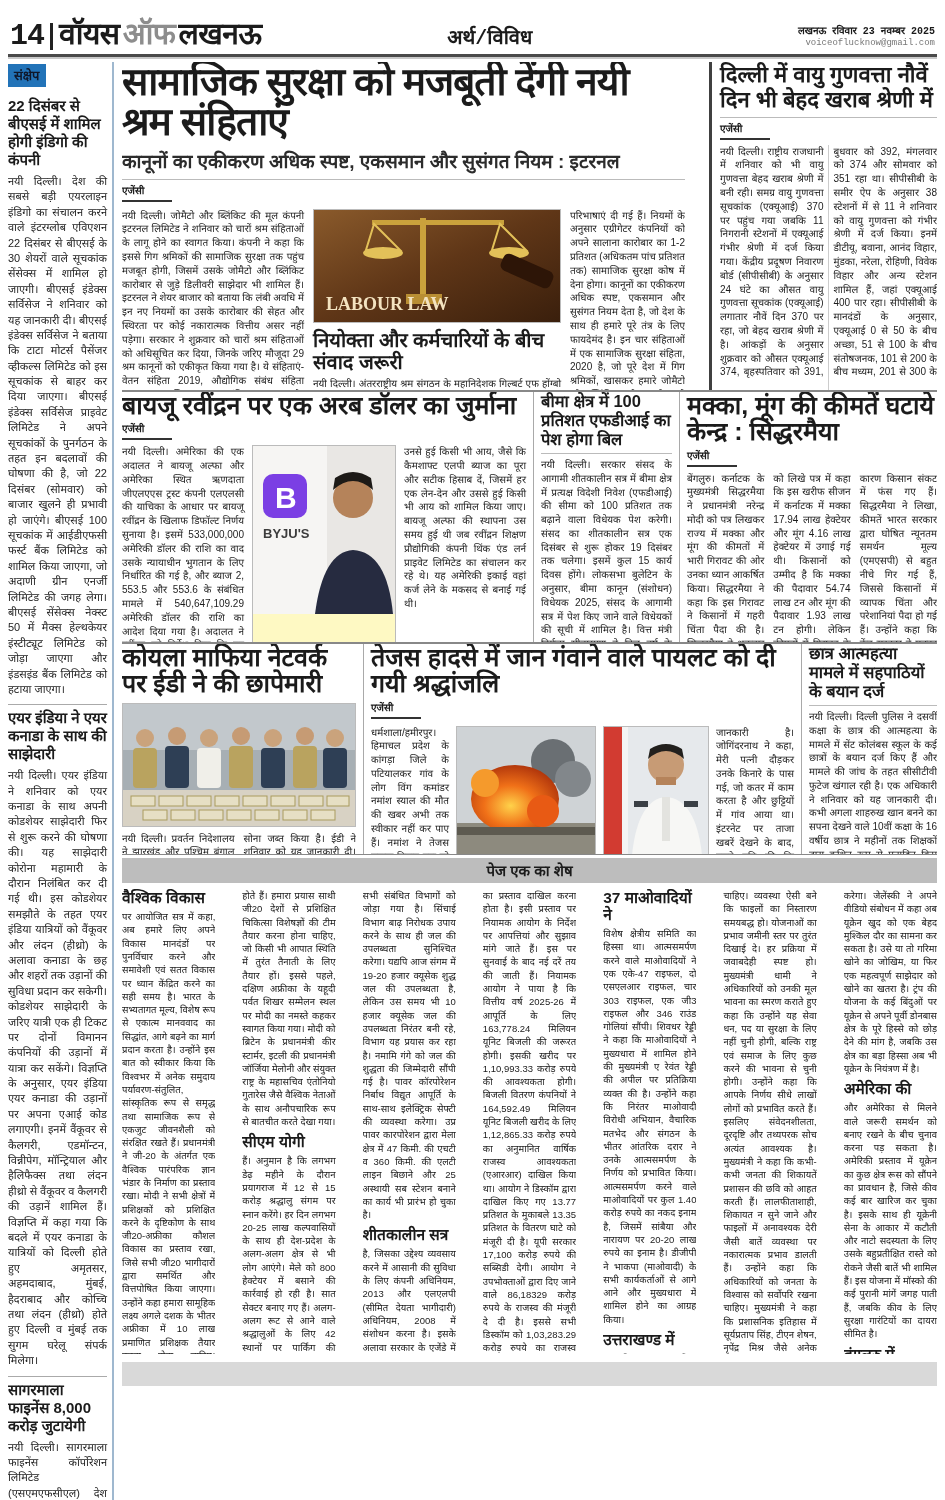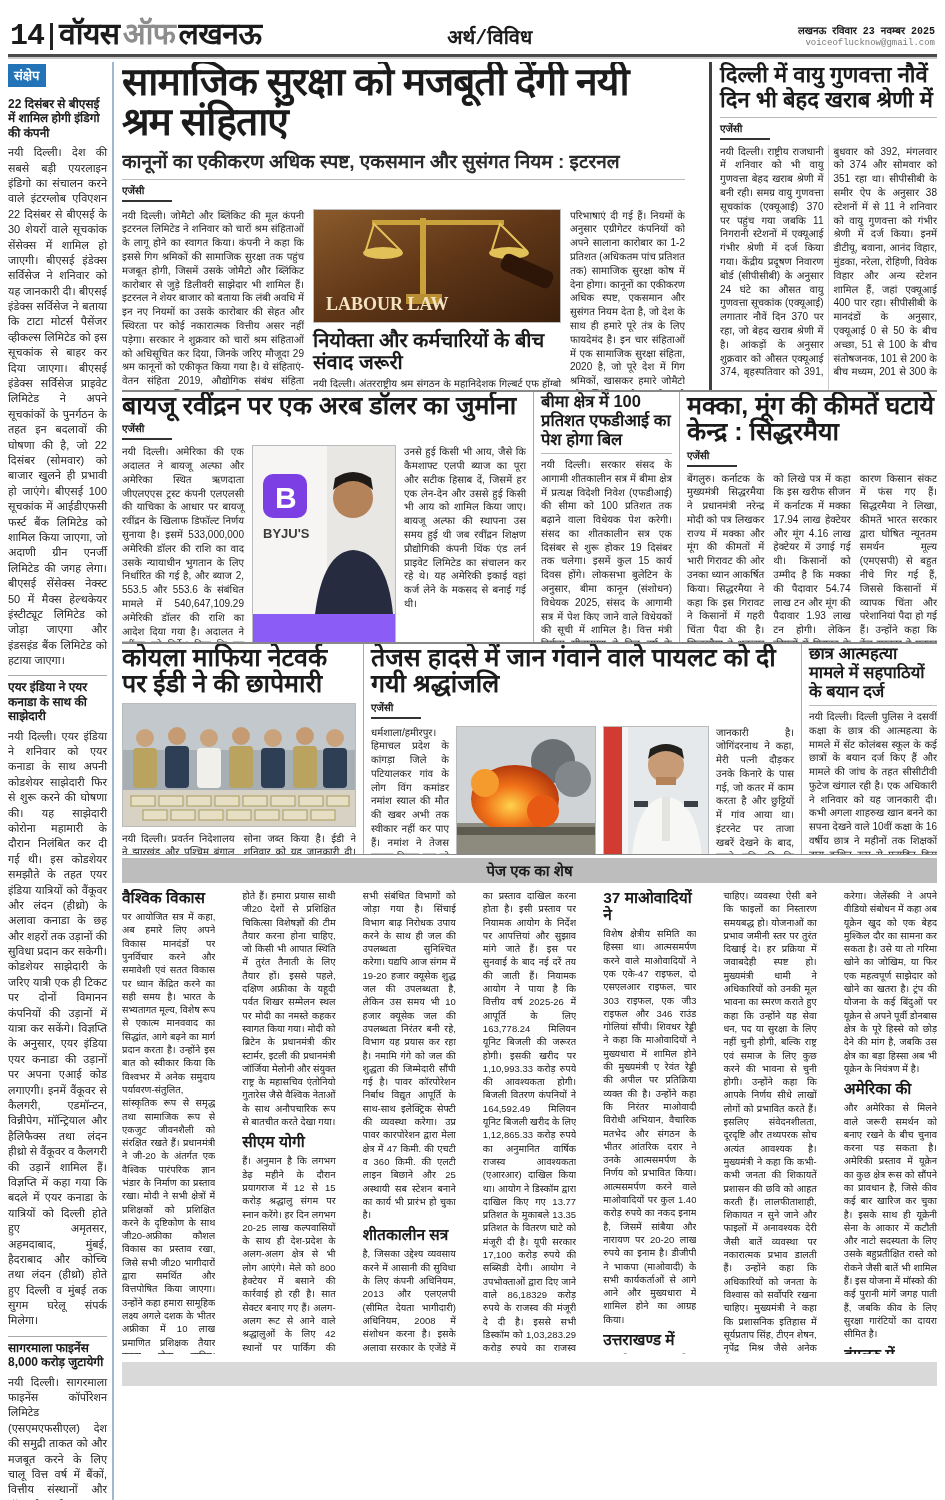--- a/index.html
+++ b/index.html
@@ -17,24 +17,24 @@
   .mast-right { text-align:right; font-size:10px; line-height:1.3; }
   .mast-right .date { font-weight:bold; }
   .mast-right .mail { color:#777; font-size:9px; }
   .top-rule { height:5px; background:#4a4a4a; margin-top:4px; border-bottom:2px solid #c9c9c9; }
 
   
   .content { display:flex; margin-top:3px; height:1438px; }
   .sidebar { width:106px; flex:0 0 106px; border-right:2px solid #9fb8cf; padding:2px 5px 0 0; overflow:hidden; }
   .main { flex:1; padding-left:8px; overflow:hidden; }
 
-  .kicker { background:#2273b8; color:#ffffff; font-weight:bold; font-size:13px; padding:2px 6px 3px; display:inline-block; margin-bottom:6px; }
+  .kicker { background:#2273b8; color:#0f172a; font-weight:bold; font-size:13px; padding:2px 6px 3px; display:inline-block; margin-bottom:6px; }
   .brief { border-bottom:1px solid #aaa; padding:4px 0 7px; }
   .brief:last-of-type { border-bottom:none; }
-  .brief h3 { font-size:12px; line-height:1.2; margin-bottom:5px; }
+  .brief h3 { font-size:15px; line-height:1.2; margin-bottom:5px; }
   .btext { font-size:11px; line-height:1.4; text-align:justify; color:#222; }
 
   .byline { font-size:10px; font-weight:bold; display:inline-block; border-bottom:2px solid #333; padding:0 28px 3px 0; margin:3px 0 5px; }
   .col-text { font-size:10px; line-height:1.38; text-align:justify; color:#1c1c1c; }
 
   
   .rowA { display:flex; height:330px; border-bottom:2px solid #888; }
   .lead { width:590px; flex:0 0 590px; border-right:3px solid #404040; padding-right:24px; overflow:hidden; }
   .lead-head { font-size:39px; font-weight:bold; line-height:1.02; letter-spacing:-1px; }
   .lead-sub { font-size:19px; font-weight:bold; color:#2c2c2c; margin-top:6px; border-bottom:1px solid #bbb; padding-bottom:5px; }
@@ -69,21 +69,21 @@
   .chhatra h2 { font-size:16.5px; line-height:1.15; border-bottom:1px solid #bbb; padding-bottom:4px; margin-bottom:4px; }
 
   
   .band { background:#bdbdbd; text-align:center; font-weight:bold; font-size:15px; padding:2px 0 3px; margin-top:3px; }
   .cont { display:grid; grid-template-columns:repeat(7,1fr); gap:27px; margin-top:6px; height:465px; overflow:hidden; }
   .cont .c { overflow:hidden; font-size:9.5px; line-height:1.4; text-align:justify; }
   .cont h4 { font-size:15.5px; line-height:1.1; margin:5px 0 4px; text-align:left; }
   .cont h4.first { margin-top:0; }
   .main-foot { height:24px; background:#d9d9d9; margin-top:8px; }
 
-  .img-frame { border:1px solid #bbb; background:#8b5cf6; overflow:hidden; }
+  .img-frame { border:1px solid #bbb; background:#fef9c3; overflow:hidden; }
   svg { display:block; }
 </style>
 </head>
 <body>
 
 <div class="page">
 
   <header class="masthead">
     <div class="mast-left">
       <span class="pageno">14</span>

